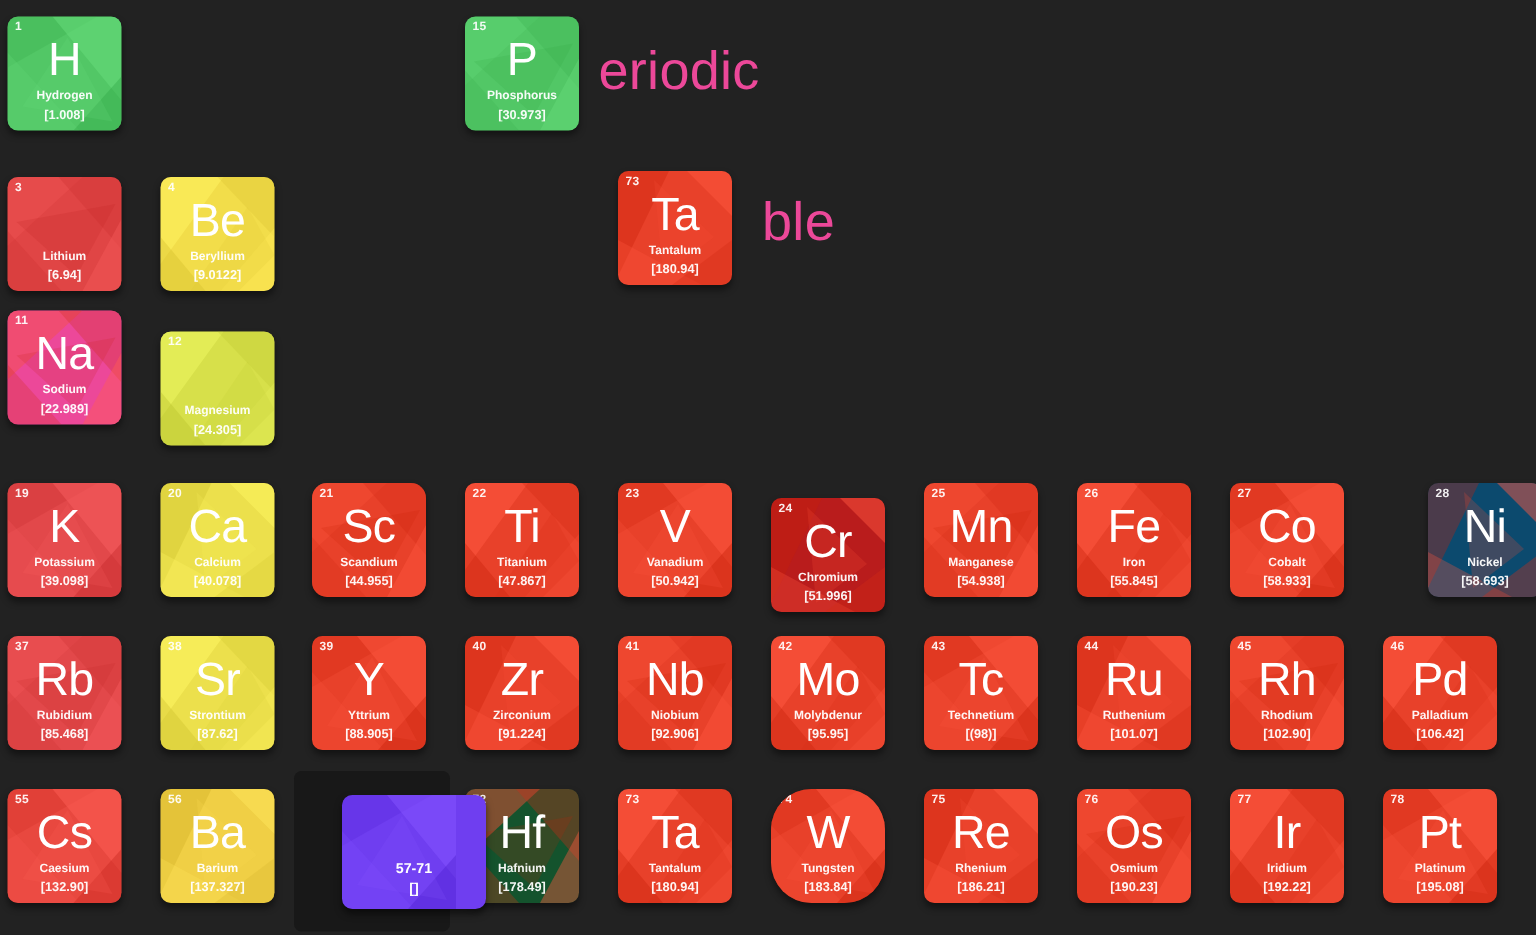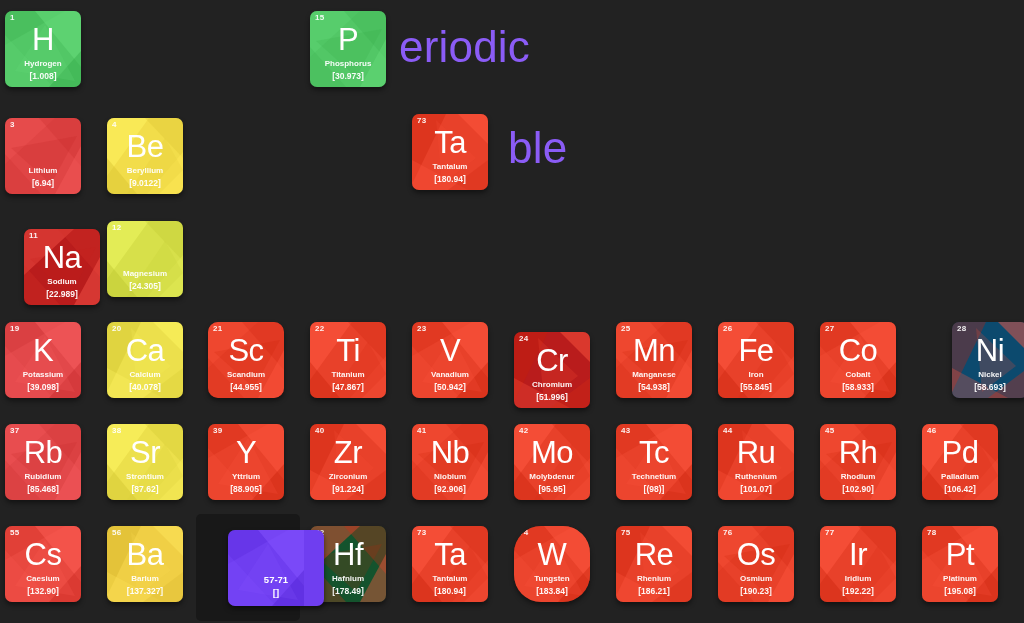--- a/index.html
+++ b/index.html
@@ -120,22 +120,22 @@
     text-align: center;
     font-size: 9.5px;
     line-height: 12px;
     font-weight: bold;
     color: #ffffff;
   }
 
   
   .title-word {
     position: absolute;
-    color: #8b5cf6;
-    font-size: 44px;
+    color: #ec4899;
+    font-size: 36px;
     line-height: 46px;
     font-weight: normal;
     letter-spacing: 0.2px;
     white-space: nowrap;
   }
 </style>
 </head>
 <body>
 
 <div id="root">
@@ -198,21 +198,21 @@
      <polygon points="76,0 76,30 46,0" fill="rgb(254,87,64)" opacity="0.48"></polygon>
      <polygon points="0,76 56,76 0,46" fill="rgb(254,87,64)" opacity="0.30"></polygon>
      <polygon points="76,76 76,46 36,76" fill="rgb(212,45,22)" opacity="0.36"></polygon>
      <polygon points="24,6 64,44 30,70" fill="rgb(244,77,54)" opacity="0.22"></polygon>
           </svg></div>
         <div class="num">73</div>
         <div class="sym">Ta</div>
         <div class="nm">Tantalum</div>
         <div class="ms">[180.94]</div>
       </div>
-      <div class="tile" style="left: 5px; top: 229px; background: #b91c1c; margin-left: 19px;">
+      <div class="tile" style="left: 5px; top: 207px; background: #ec4899;">
         <div class="facets"><svg width="76" height="76" viewBox="0 0 76 76" xmlns="http://www.w3.org/2000/svg">
             <polygon points="0,0 50,0 0,46" fill="rgb(244,82,72)" opacity="0.48"></polygon>
      <polygon points="76,0 76,48 34,0" fill="rgb(212,50,40)" opacity="0.34"></polygon>
      <polygon points="0,76 36,76 0,36" fill="rgb(212,50,40)" opacity="0.30"></polygon>
      <polygon points="76,76 76,28 50,76" fill="rgb(254,92,82)" opacity="0.42"></polygon>
      <polygon points="6,30 46,66 72,18" fill="rgb(198,36,26)" opacity="0.18"></polygon>
           </svg></div>
         <div class="num">11</div>
         <div class="sym">Na</div>
         <div class="nm">Sodium</div>

